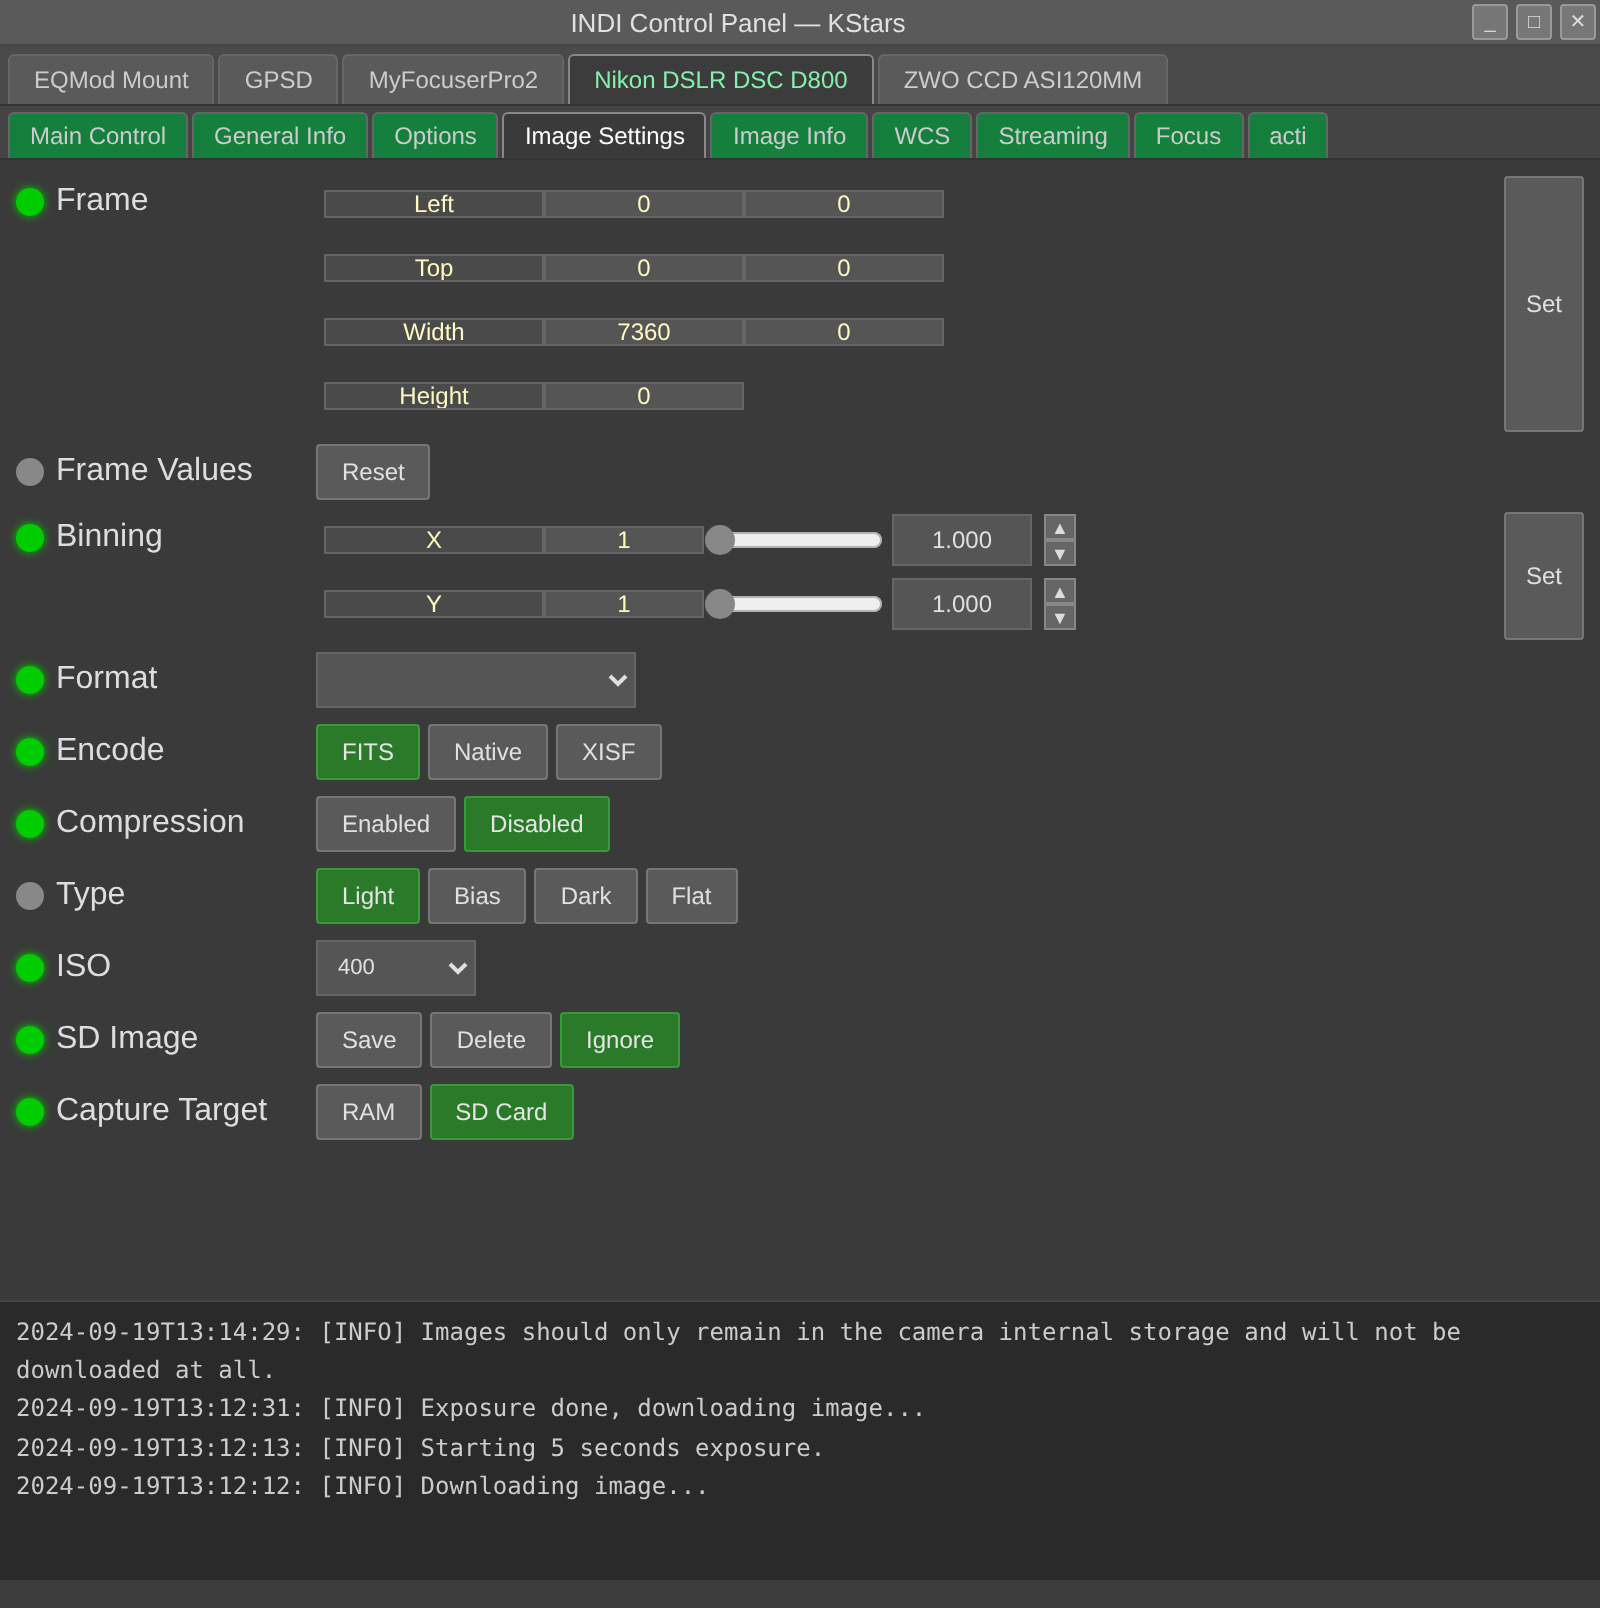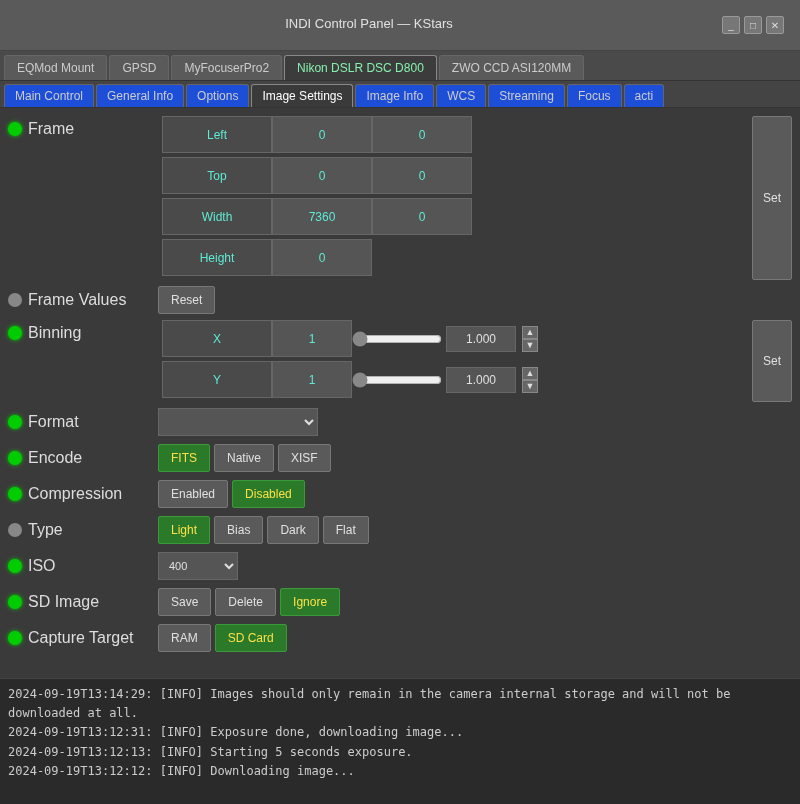--- a/index.html
+++ b/index.html
@@ -10,26 +10,26 @@
       color: #e0e0e0;
       width: 800px;
       height: 804px;
       overflow: hidden;
     }
 
     
     .title-bar {
       background: #5a5a5a;
       text-align: center;
-      padding: 16px;
+      padding: 2px;
       font-size: 13px;
       color: #e0e0e0;
       border-bottom: 1px solid #444;
       display: flex;
-      align-items: flex-start;
+      align-items: center;
       justify-content: center;
     }
     .title-bar-text { flex: 1; text-align: center; }
     .title-bar-controls { display: flex; gap: 4px; }
     .title-btn {
       width: 18px; height: 18px;
       background: #777;
       border: 1px solid #999;
       border-radius: 2px;
       cursor: pointer;
@@ -65,21 +65,21 @@
     
     .page-tabs {
       background: #444;
       display: flex;
       padding: 3px 4px 0;
       gap: 2px;
       border-bottom: 1px solid #333;
     }
     .page-tab {
       padding: 4px 10px;
-      background: #1d4ed8;
+      background: #15803d;
       border: 1px solid #666;
       border-bottom: none;
       border-radius: 3px 3px 0 0;
       cursor: pointer;
       font-size: 12px;
       color: #ccc;
     }
     .page-tab.active {
       background: #3a3a3a;
       color: #fff;
@@ -123,24 +123,24 @@
       display: flex;
       align-items: center;
       gap: 4px;
       flex: 1;
     }
 
     
     .input-field {
       background: #555;
       border: 1px solid #666;
-      color: #5eead4;
+      color: #fef9c3;
       padding: 3px 6px;
       font-size: 12px;
-      height: 37px;
+      height: 14px;
     }
     .input-field.label-field {
       width: 110px;
       text-align: center;
       background: #4a4a4a;
     }
     .input-field.value-field {
       width: 100px;
       text-align: center;
     }
@@ -158,21 +158,21 @@
       font-size: 12px;
       height: 28px;
       color: #e0e0e0;
     }
     .btn-default {
       background: #5a5a5a;
     }
     .btn-active {
       background: #2a7a2a;
       border-color: #3a9a3a;
-      color: #fde047;
+      color: #e5e5e5;
       text-align: right;
     }
     .btn-inactive {
       background: #5a5a5a;
     }
 
     
     .frame-section {
       display: flex;
       align-items: flex-start;

